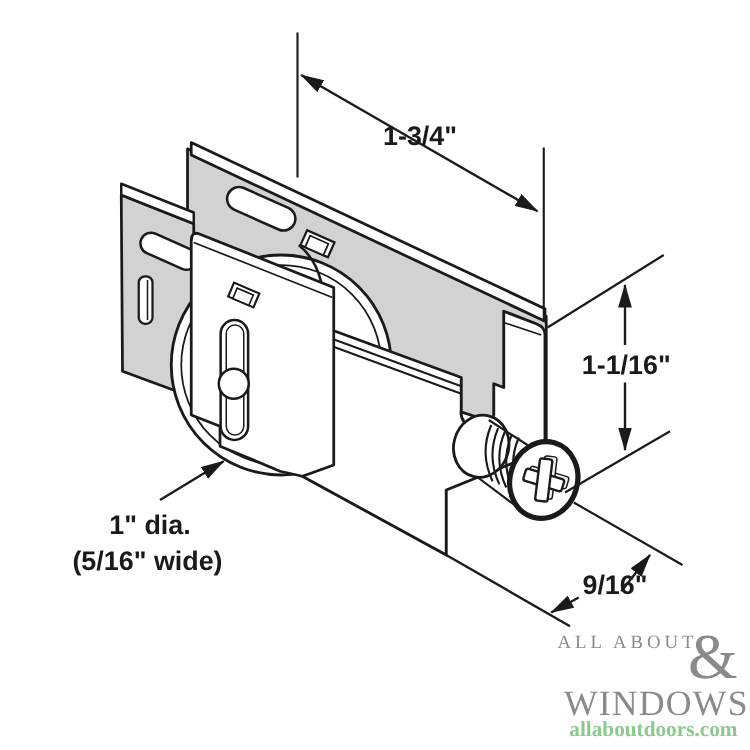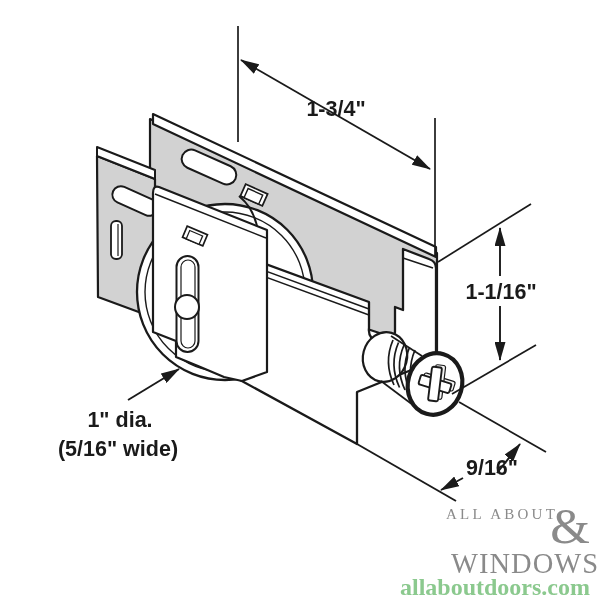--- a/index.html
+++ b/index.html
@@ -6,21 +6,21 @@
   #stage{position:relative;width:600px;height:600px;background:#fff;font-family:"Liberation Sans",sans-serif;}
   #diagram-svg{position:absolute;left:0;top:0;}
   .dim-label{font-family:"Liberation Sans",sans-serif;font-weight:bold;font-size:21.5px;fill:#1a1a1a;}
   
   #logo{position:absolute;right:0;top:0;width:600px;height:572px;pointer-events:none;}
   .logo-line{position:absolute;font-family:"Liberation Serif",serif;color:#8a8a8a;white-space:nowrap;}
   #logo-allabout{top:506px;right:42px;font-size:15px;letter-spacing:3.2px;}
   #logo-doors{top:521px;right:43px;font-size:30px;letter-spacing:1.5px;}
   #logo-amp{top:497px;right:10px;font-size:51px;}
   #logo-windows{top:548px;right:1px;font-size:28.5px;letter-spacing:1px;}
-  #logo-site{top:574px;right:10px;font-size:24px;font-weight:bold;color:#8bc98e;}
+  #logo-site{top:574px;right:10px;font-size:17px;font-weight:bold;color:#8bc98e;}
 </style>
 </head>
 <body>
 
 <div id="stage">
 
 <svg id="diagram-svg" width="600" height="600" viewBox="0 0 600 600">
   <defs>
     <marker id="ah" viewBox="0 0 19 11" markerWidth="19" markerHeight="11" refX="18" refY="5.5" orient="auto-start-reverse" markerUnits="userSpaceOnUse">
       <path d="M0,0 L19,5.5 L0,11 Z" fill="#1a1a1a"></path>

